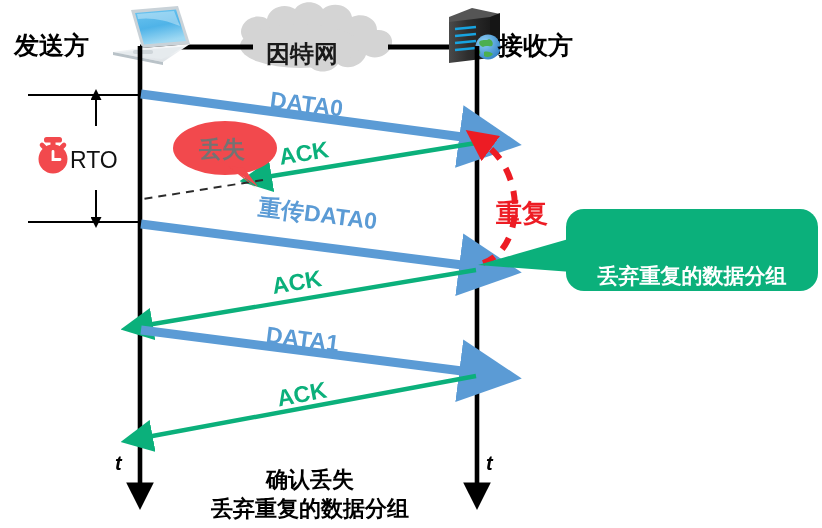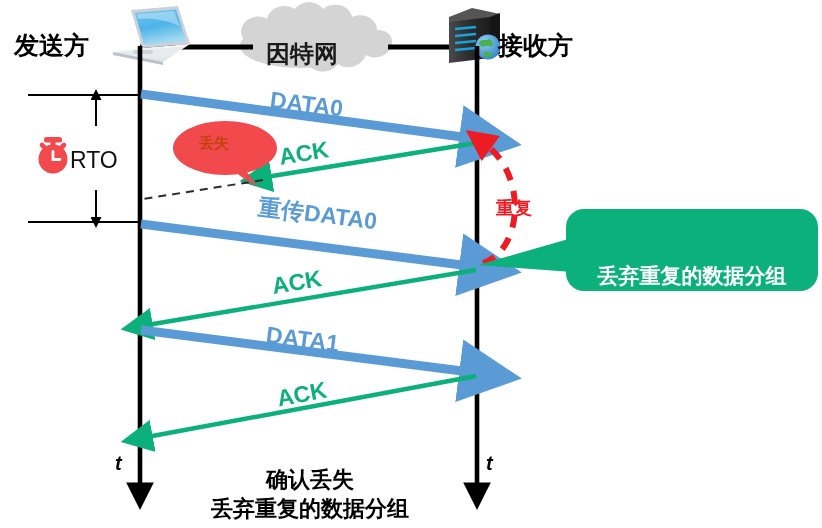--- a/index.html
+++ b/index.html
@@ -48,26 +48,26 @@
     font-size: 23px;
     font-weight: bold;
     color: #5B9BD5;
   }
   .ack-label {
     font-size: 23px;
     font-weight: bold;
     color: #0BB07B;
   }
   .bubble-text {
-    font-size: 15px;
-    font-weight: bold;
-    color: #c2410c;
+    font-size: 23px;
+    font-weight: bold;
+    color: #737373;
   }
   .dup-label {
-    font-size: 18px;
+    font-size: 26px;
     font-weight: bold;
     color: #ED1C24;
   }
   .callout-text {
     font-size: 21px;
     font-weight: bold;
     color: #ffffff;
     line-height: 1.22;
     text-align: center;
   }

